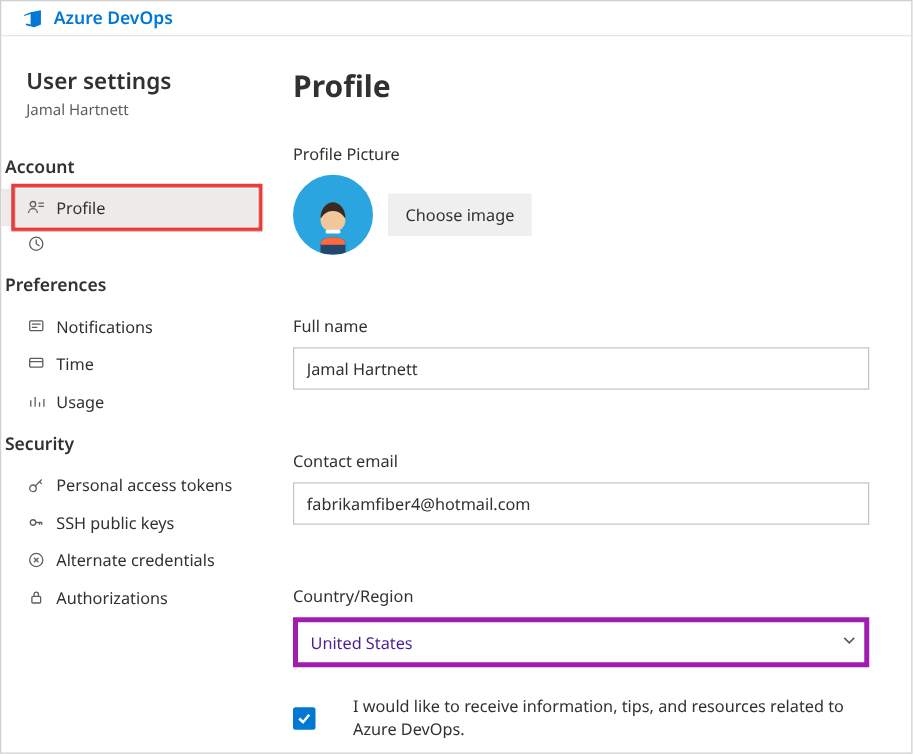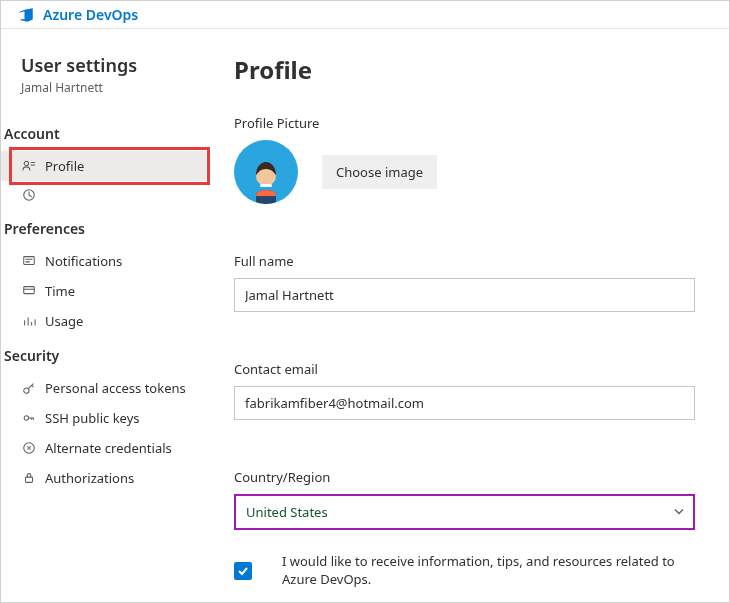--- a/index.html
+++ b/index.html
@@ -97,21 +97,21 @@
       margin-bottom: 28px;
     }
     .field-label {
       font-size: 13px;
       color: #323130;
       margin-bottom: 8px;
     }
     .pic-row {
       display: flex;
       align-items: center;
-      gap: 24px;
+      gap: 12px;
       margin-bottom: 26px;
     }
     .avatar {
       width: 64px;
       height: 64px;
       border-radius: 50%;
       background: #2aa5e0;
       display: flex;
       align-items: flex-end;
       justify-content: center;
@@ -133,24 +133,24 @@
       padding: 7px 10px;
       border: 1px solid #c8c6c4;
       font-size: 13px;
       font-family: inherit;
       color: #323130;
     }
     .select-wrap { position: relative; }
     .select-input {
       width: 100%;
       padding: 7px 10px;
-      border: 2px solid #a21caf;
+      border: 4px solid #a21caf;
       font-size: 13px;
       font-family: inherit;
-      color: #14532d;
+      color: #4c1d95;
       appearance: none;
       background: #fff;
     }
     .chevron {
       position: absolute;
       right: 10px;
       top: 50%;
       transform: translateY(-50%);
       pointer-events: none;
       color: #605e5c;

